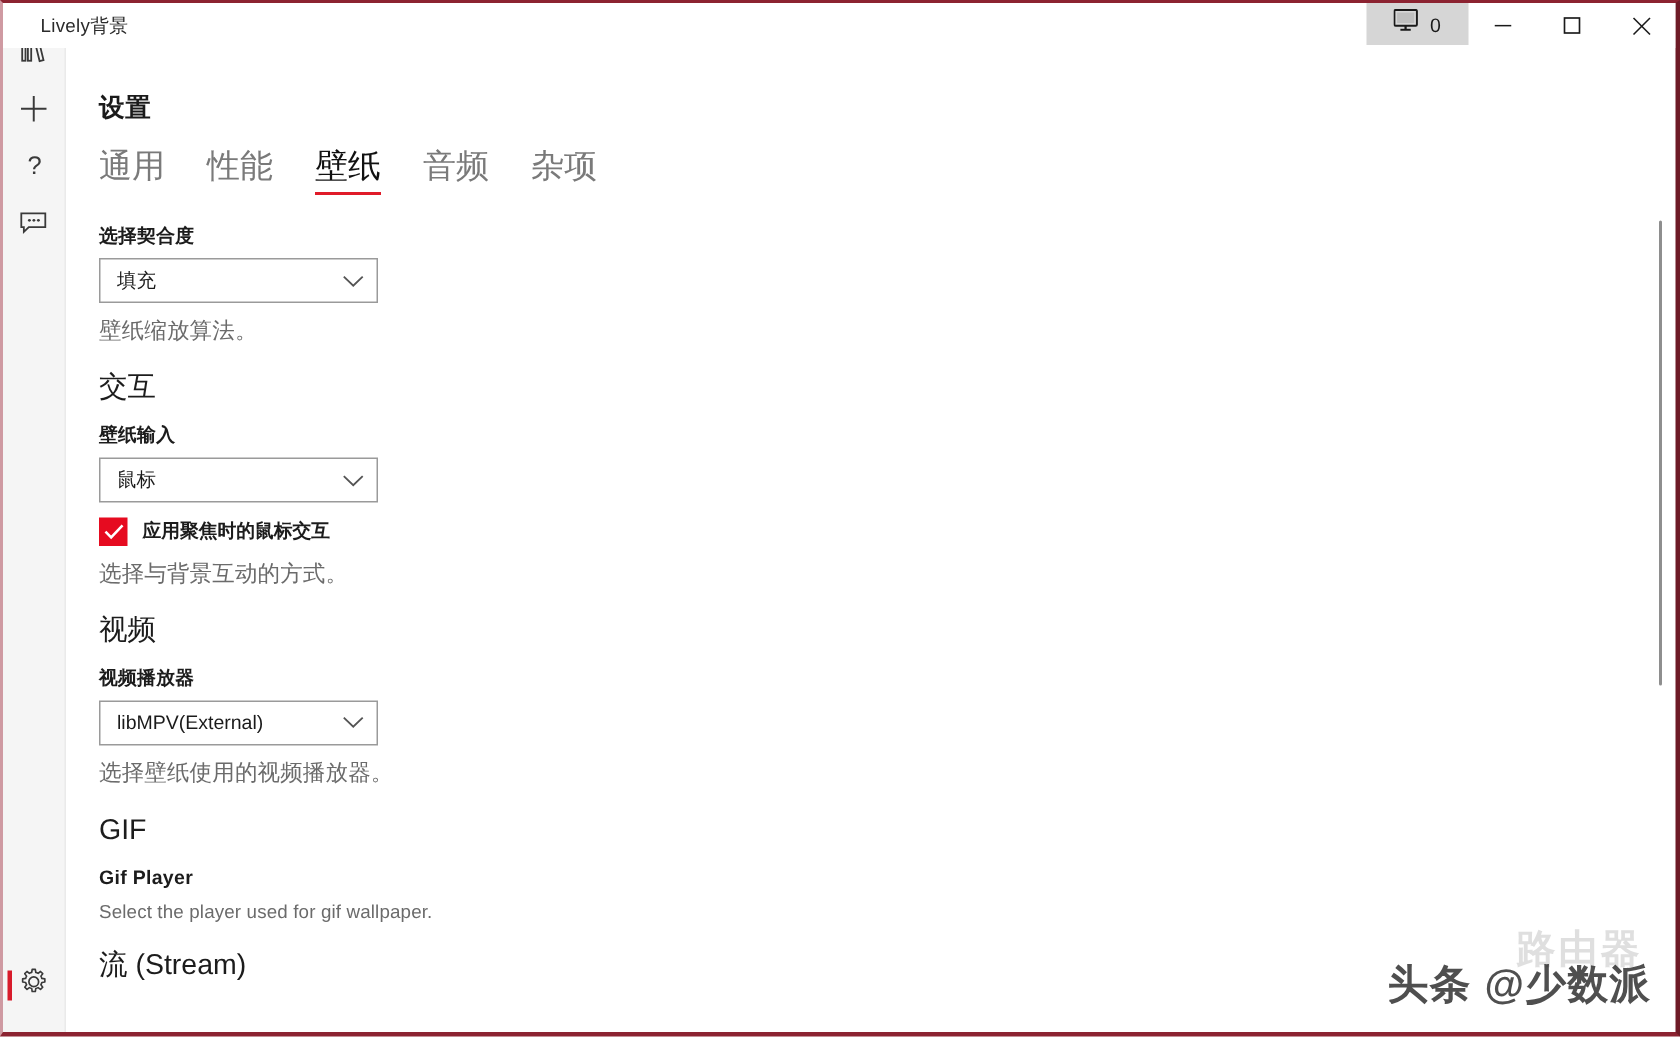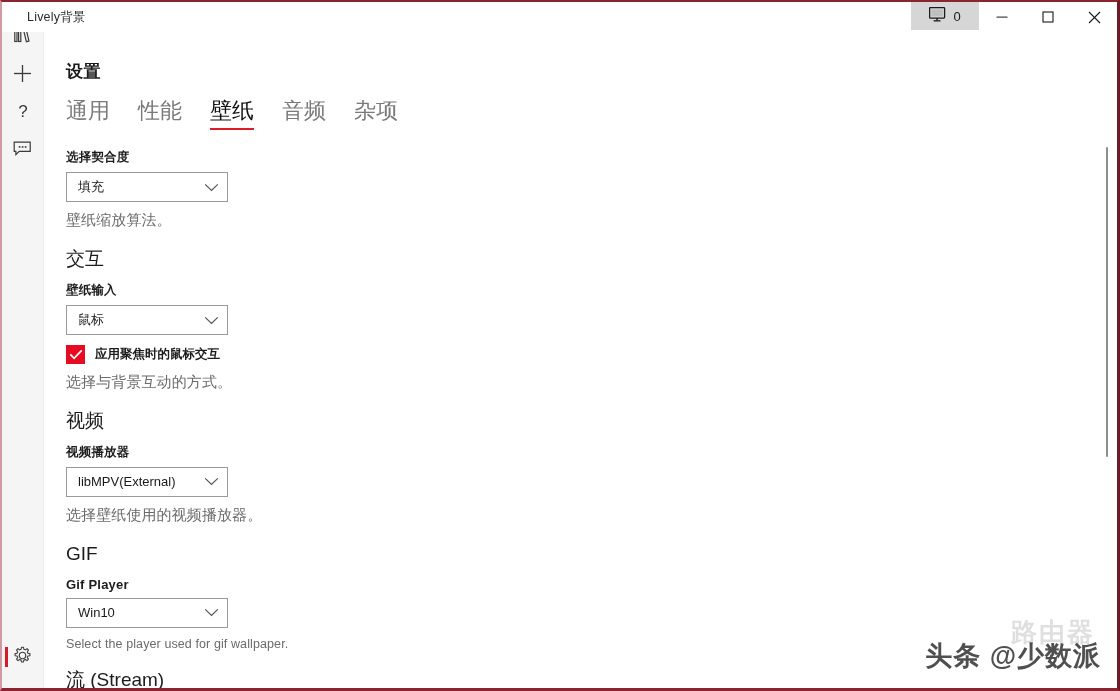--- a/index.html
+++ b/index.html
@@ -172,21 +172,21 @@
   .field-label {
     font-size: 12.5px;
     font-weight: bold;
     color: #1c1c1c;
     margin-bottom: 6px;
     letter-spacing: .2px;
   }
   .field-label.latin { font-weight: bold; font-size: 13px; }
 
   .combo {
-    width: 162px;
+    width: 186px;
     height: 30px;
     box-sizing: border-box;
     border: 1px solid #9a9a9a;
     background: #ffffff;
     display: flex;
     align-items: center;
     padding: 0 8px 0 11px;
     font-size: 13px;
     color: #1a1a1a;
     position: relative;
@@ -438,28 +438,20 @@
           <svg width="15" height="9" viewBox="0 0 15 9">
               <polyline points="1.2,1.4 7.5,7.4 13.8,1.4" fill="none" stroke="#555" stroke-width="1.25"></polyline>
             </svg>
         </span>
       </div>
       <div class="hint">选择壁纸使用的视频播放器。</div>
 
       <div class="section-title">GIF</div>
 
       <div class="field-label latin">Gif Player</div>
-      <div class="combo">
-        <span class="val">Win10</span>
-        <span class="chev">
-          <svg width="15" height="9" viewBox="0 0 15 9">
-              <polyline points="1.2,1.4 7.5,7.4 13.8,1.4" fill="none" stroke="#555" stroke-width="1.25"></polyline>
-            </svg>
-        </span>
-      </div>
       <div class="hint latin">Select the player used for gif wallpaper.</div>
 
       <div class="section-title">流 (Stream)</div>
 
     </div>
   </div>
 
   <div id="scrollbar-track">
     <div id="scrollbar-thumb"></div>
   </div>

